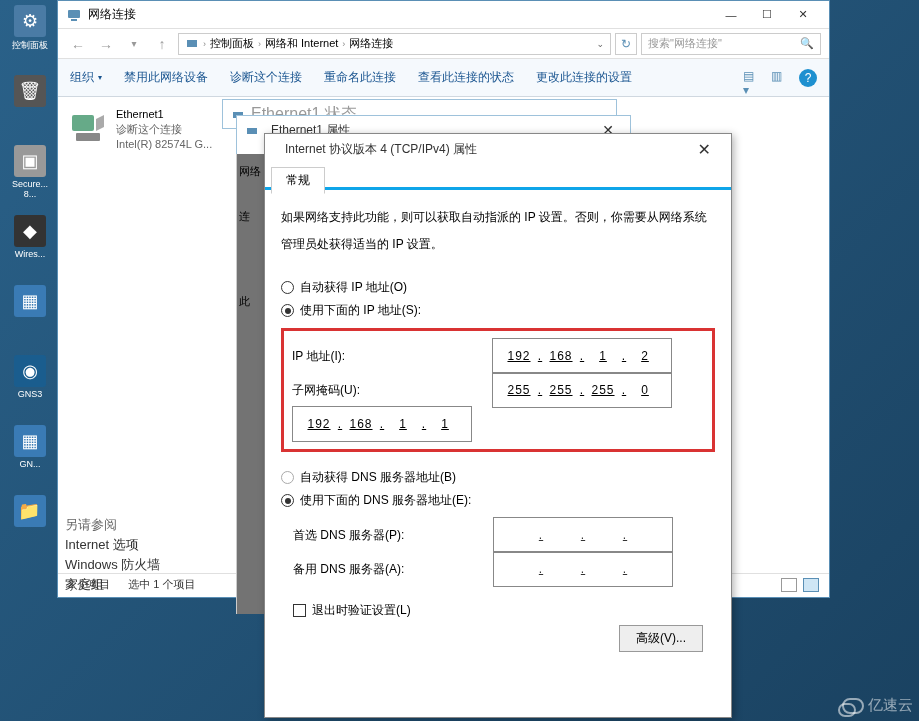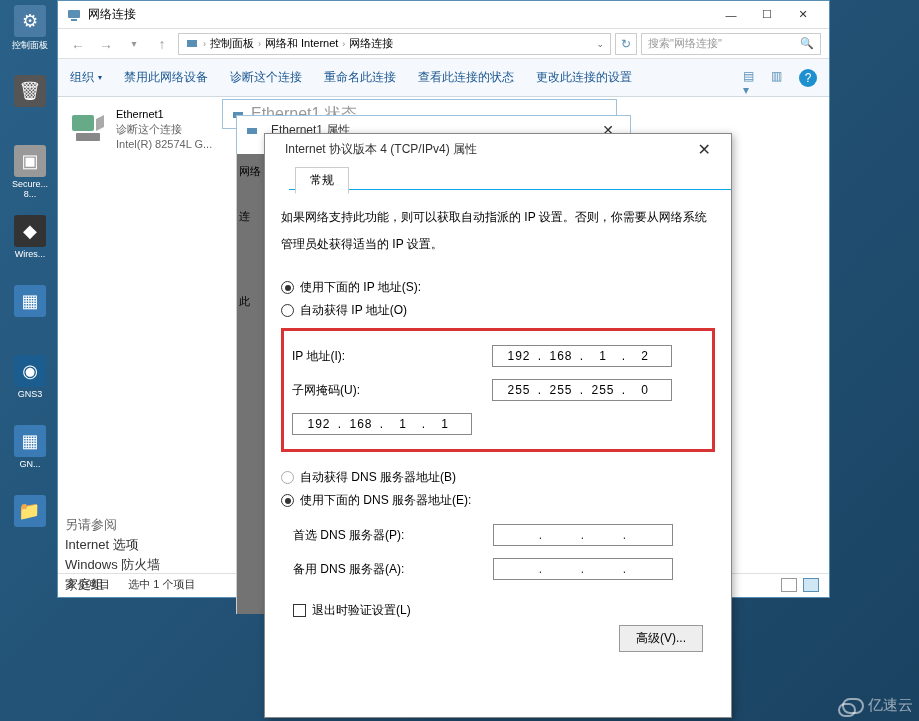--- a/index.html
+++ b/index.html
@@ -67,37 +67,37 @@
     
     
     .left-panel { position: absolute; left: 236px; top: 154px; width: 30px; height: 460px; background: #737373; border-left: 1px solid #ccc; font-size: 11px; padding: 4px 2px; overflow: hidden; }
     .left-panel .lbl { margin: 6px 0 30px 0; }
     
     
     .win-ipv4 { position: absolute; left: 264px; top: 133px; width: 468px; height: 585px; background: #fff; border: 1px solid #888; box-shadow: 2px 2px 8px rgba(0,0,0,0.3); }
     .win-ipv4 .title { height: 30px; display: flex; align-items: center; padding: 0 20px; font-size: 12px; color: #333; }
     .win-ipv4 .title .close { margin-left: auto; font-size: 16px; color: #333; font-family: Arial; }
     
-    .tabstrip { padding: 2px 6px 13px 6px; border-bottom: 1px solid #0ea5e9; height: 26px; margin-left: 24px; }
+    .tabstrip { padding: 2px 6px 13px 6px; border-bottom: 3px solid #0ea5e9; height: 26px; }
     .tab { display: inline-block; padding: 4px 14px; font-size: 12px; border: 1px solid #ccc; border-bottom: 1px solid #fff; background: #fff; position: relative; top: 1px; }
     
     .ipv4-body { padding: 14px 16px; font-size: 12px; }
     .info-text { line-height: 27px; margin-bottom: 18px; }
     
     .radio-group { margin-bottom: 6px; }
     .radio-row { display: flex; align-items: center; gap: 6px; padding: 3px 0; }
     .radio { width: 13px; height: 13px; border: 1px solid #333; border-radius: 50%; display: flex; align-items: center; justify-content: center; }
     .radio.checked::after { content: ""; width: 6px; height: 6px; background: #333; border-radius: 50%; }
     .radio.disabled { border-color: #aaa; }
     .radio-label.disabled { color: #000000; }
     
     .field-block { border: 3px solid #d93333; padding: 8px; margin: 6px 0 14px 0; }
     .field-row { display: flex; align-items: center; height: 34px; }
     .field-label { width: 200px; }
-    .ip-input { border: 1px solid #888; width: 180px; height: 22px; display: flex; align-items: center; justify-content: center; font-family: monospace; font-size: 12px; letter-spacing: 1px; text-align: center; }
+    .ip-input { border: 1px solid #888; width: 180px; height: 36px; display: flex; align-items: center; justify-content: center; font-family: monospace; font-size: 12px; letter-spacing: 1px; text-align: center; text-decoration: underline; }
     .ip-input.empty { color: #333; }
     .ip-input .oct { width: 34px; text-align: center; }
     .ip-input .dot { width: 8px; text-align: center; }
     
     .dns-block { padding-left: 12px; margin-bottom: 10px; }
     .dns-block .field-row { height: 34px; }
     
     .chk-row { display: flex; align-items: center; gap: 6px; padding: 6px 12px; }
     .chk { width: 13px; height: 13px; border: 1px solid #333; }
     
@@ -264,26 +264,26 @@
     <span class="close">✕</span>
   </div>
   <div class="tabstrip">
     <div class="tab">常规</div>
   </div>
   <div class="ipv4-body">
     <div class="info-text">如果网络支持此功能，则可以获取自动指派的 IP 设置。否则，你需要从网络系统管理员处获得适当的 IP 设置。</div>
 
     <div class="radio-group">
       <div class="radio-row">
+        <div class="radio"></div>
+        <span>自动获得 IP 地址(O)</span>
+      </div>
+      <div class="radio-row">
         <div class="radio checked"></div>
         <span>使用下面的 IP 地址(S):</span>
-      </div>
-      <div class="radio-row">
-        <div class="radio"></div>
-        <span>自动获得 IP 地址(O)</span>
       </div>
     </div>
 
     <div class="field-block">
       <div class="field-row">
         <div class="field-label">IP 地址(I):</div>
         <div class="ip-input">
           <span class="oct">192</span>
             <span class="dot">.</span>
           <span class="oct">168</span>

